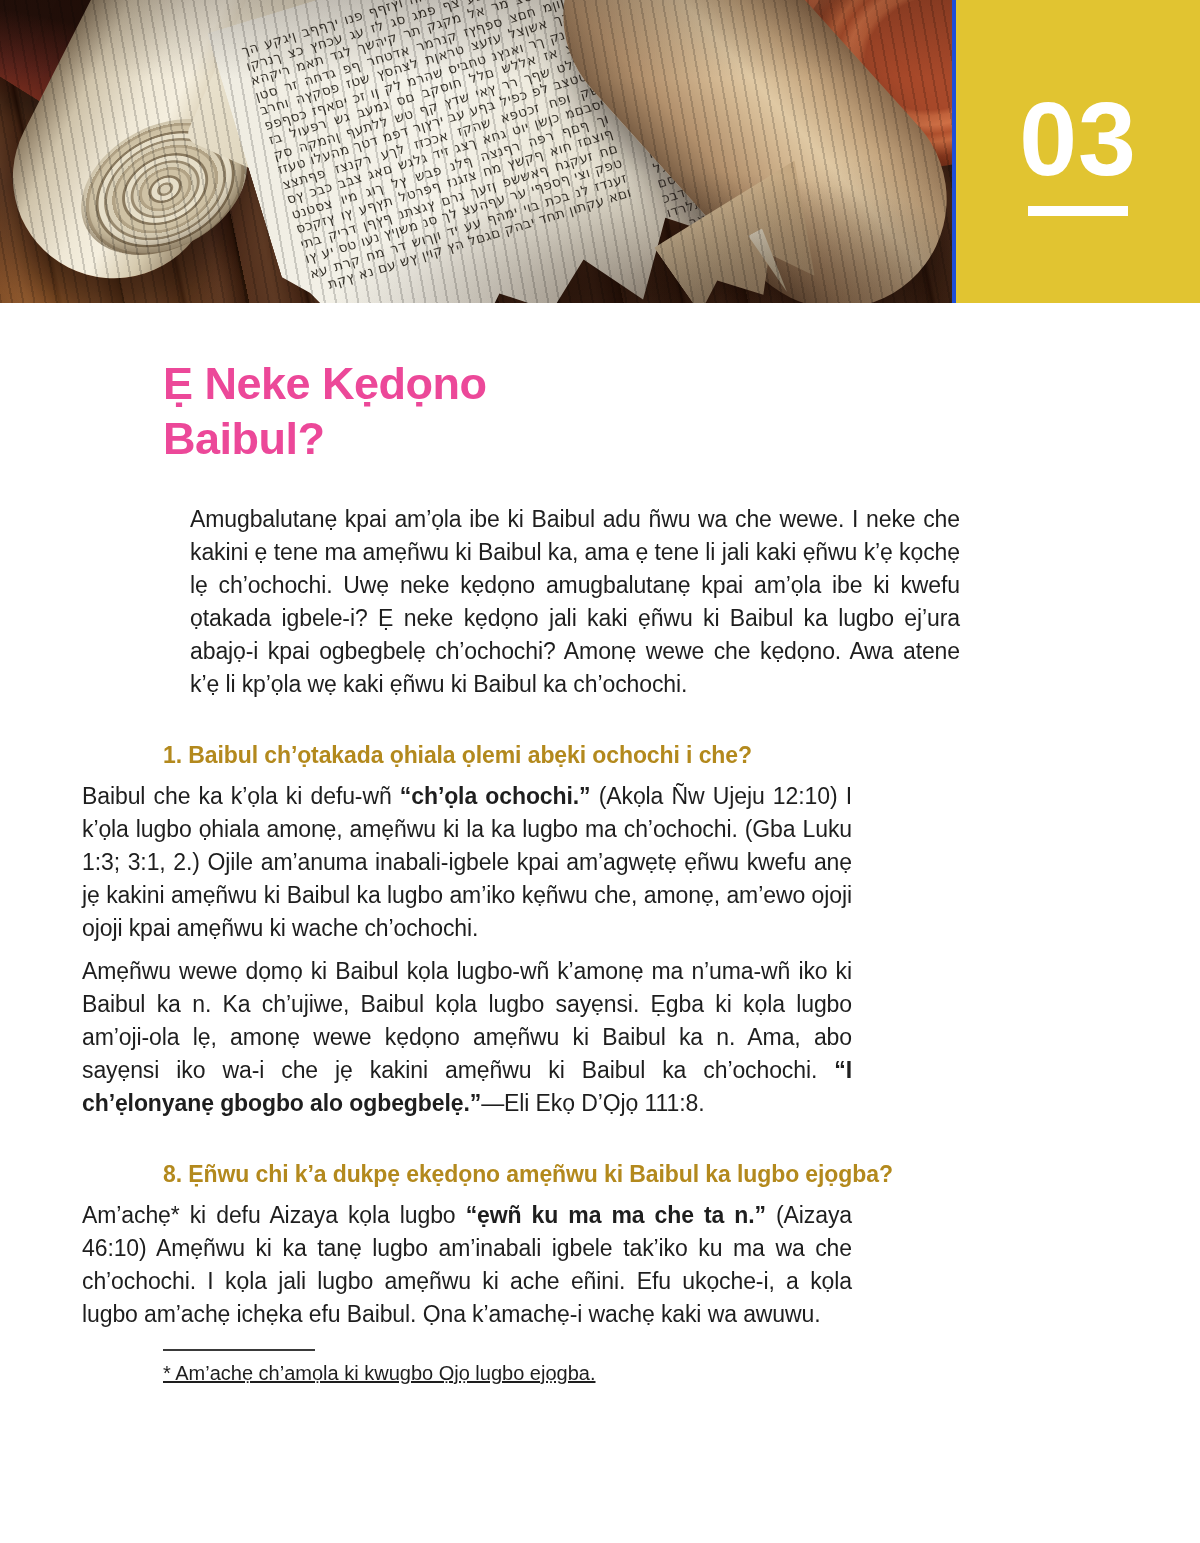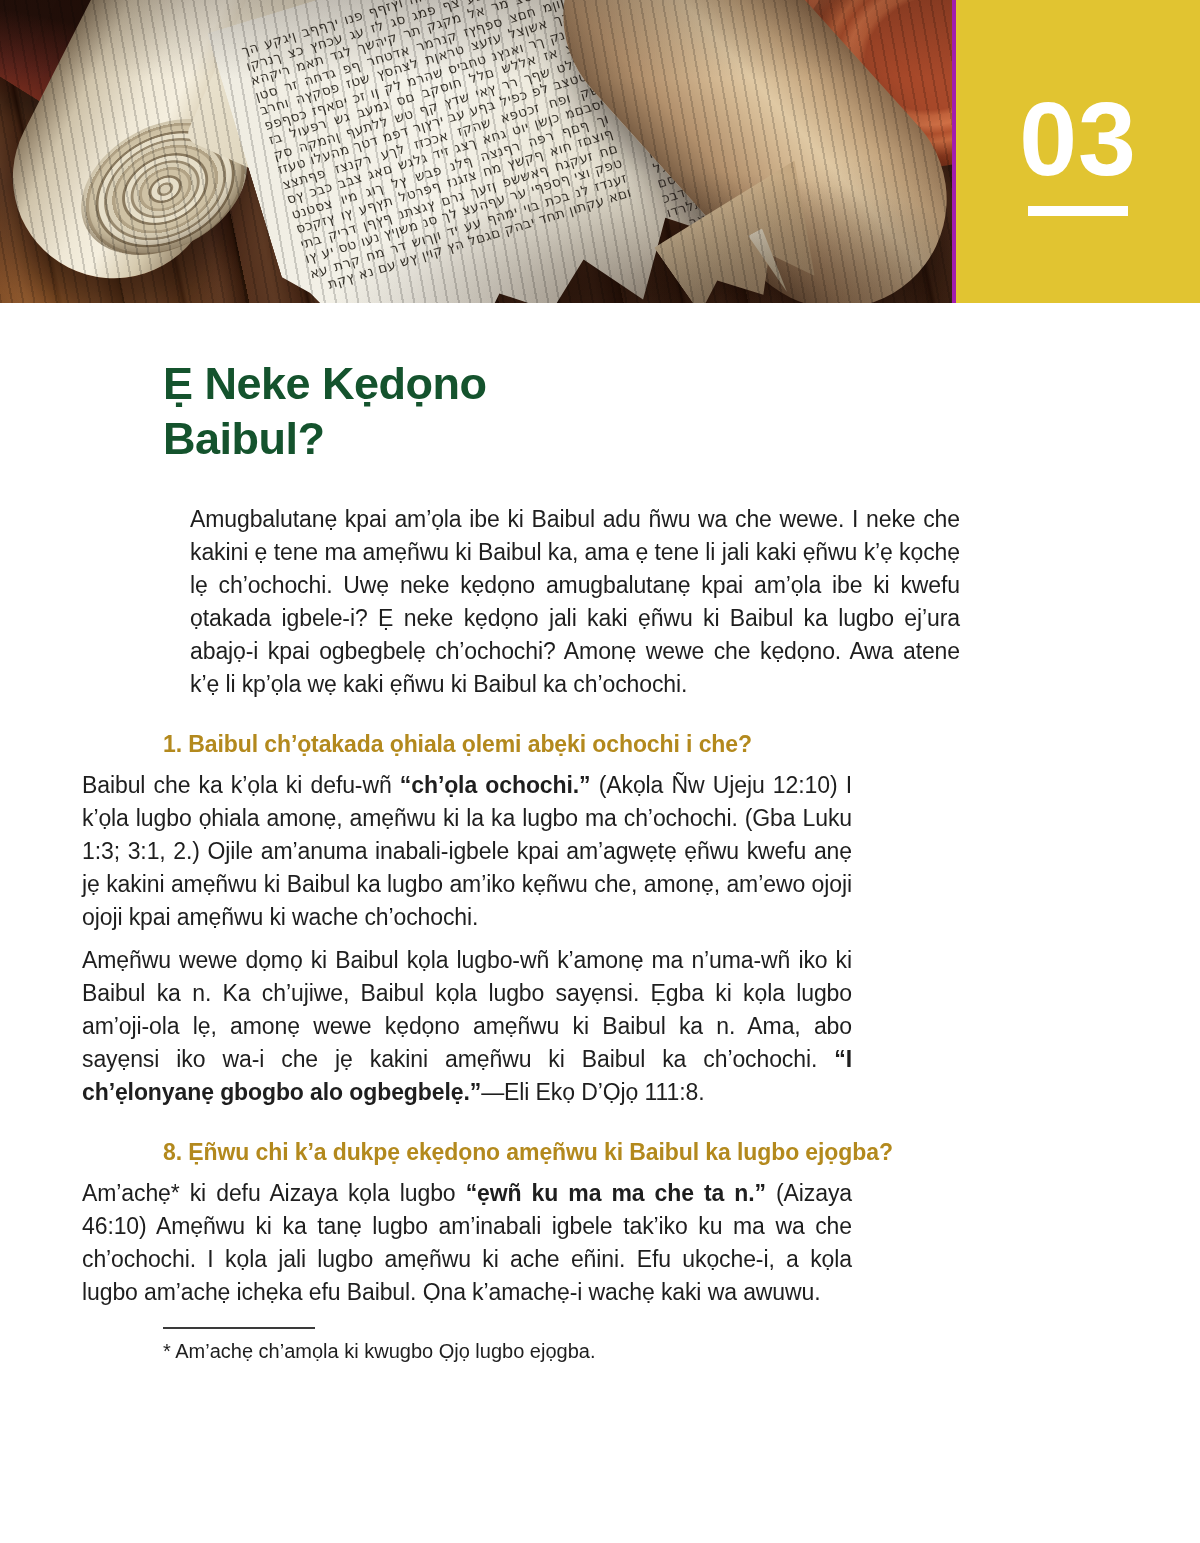--- a/index.html
+++ b/index.html
@@ -1,20 +1,20 @@
 <!DOCTYPE html>
 <html style="--accent: #e1c431; --gold: #b3891d;"><head>
 <meta charset="utf-8">
 <style>
   html,body{margin:0;padding:0;background:#ffffff;}
   .page{position:relative;width:1200px;height:1543px;background:#fff;overflow:hidden;
         font-family:"Liberation Sans",sans-serif;color:#1e1e1e;}
 
   
-  .hero{position:absolute;left:0;top:0;width:1200px;height:303px;background:#a21caf;}
+  .hero{position:absolute;left:0;top:0;width:1200px;height:303px;background:#1d4ed8;}
   .photo{position:absolute;left:0;top:0;width:952px;height:303px;overflow:hidden;
     background:
       radial-gradient(150px 130px at 2% 4%, rgba(175,45,15,.6), transparent 70%),
       radial-gradient(300px 170px at 5% 100%, rgba(236,148,66,.42), transparent 70%),
       repeating-linear-gradient(78deg,
         #53301d 0px,#5e3a24 26px,#432413 54px,#2a1308 58px,
         #4c2c19 62px,#573421 96px,#33190c 118px,#221004 122px),
       #3a2113;}
   .grain{position:absolute;inset:0;
     background:
@@ -69,28 +69,28 @@
     background:linear-gradient(180deg, rgba(20,8,4,.22), transparent 26%),
                radial-gradient(60% 85% at 102% 102%, rgba(30,14,6,.32), transparent 62%);}
 
   .chapter{position:absolute;left:956px;top:0;width:244px;height:303px;background:var(--accent,#e1c431);
     display:flex;flex-direction:column;align-items:center;justify-content:center;}
   .chapter-number{color:#fff;font-size:104px;font-weight:bold;line-height:1;letter-spacing:1px;}
   .chapter-rule{width:100px;height:10px;background:#fff;margin-top:15px;}
 
   
   main{position:absolute;left:0;top:303px;width:1200px;}
-  h1{margin:53px 0 0 163px;font-size:45px;line-height:55px;font-weight:bold;color:#14532d;letter-spacing:-.5px;}
+  h1{margin:53px 0 0 163px;font-size:45px;line-height:55px;font-weight:bold;color:#ec4899;letter-spacing:-.5px;}
   .body-text{font-size:23px;line-height:33px;text-align:justify;color:#1e1e1e;letter-spacing:-.1px;margin-bottom:0;}
   .intro{margin:37px 0 12px 190px;width:770px;}
-  .section-heading{margin:28px 0 0 163px;font-size:23px;line-height:30px;font-weight:bold;
+  .section-heading{margin:39px 0 0 163px;font-size:23px;line-height:30px;font-weight:bold;
     color:var(--gold,#b3891d);letter-spacing:-.1px;}
   .section-paragraph{margin:10px 0 0 82px;width:770px;}
   .section-paragraph b, .intro b{font-weight:bold;}
-  .footnote{margin:18px 0 0 163px;}
+  .footnote{margin:18px 0 0 163px;text-decoration:underline;}
   .footnote-rule{width:152px;border-top:2px solid #3a3a3a;}
   .footnote-text{margin:9px 0 0 0;font-size:20px;line-height:26px;color:#1e1e1e;}
 </style>
 </head>
 <body>
 
 <div class="page">
 
   <header class="hero">
     <div class="photo">

